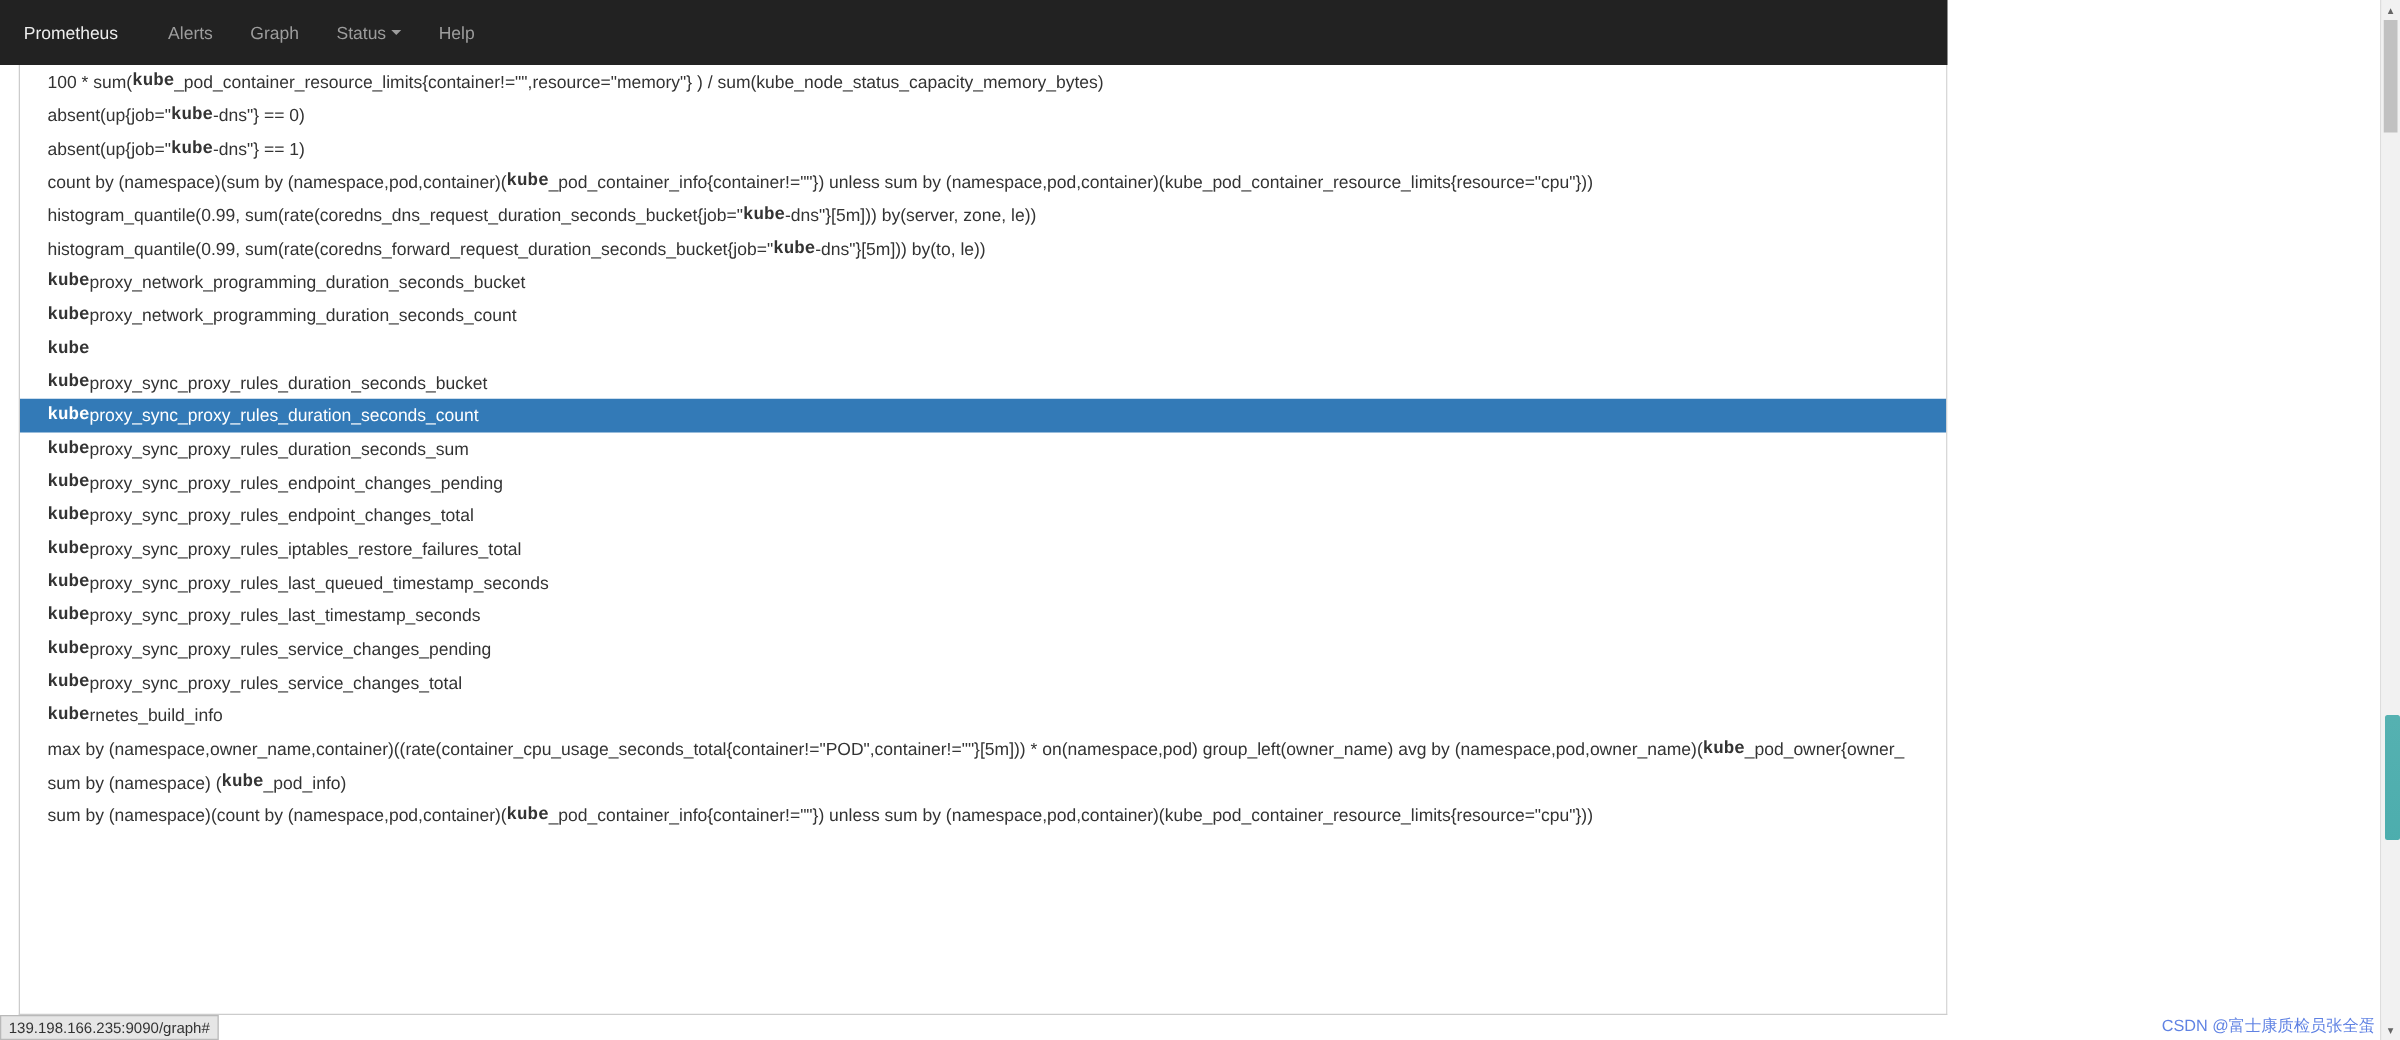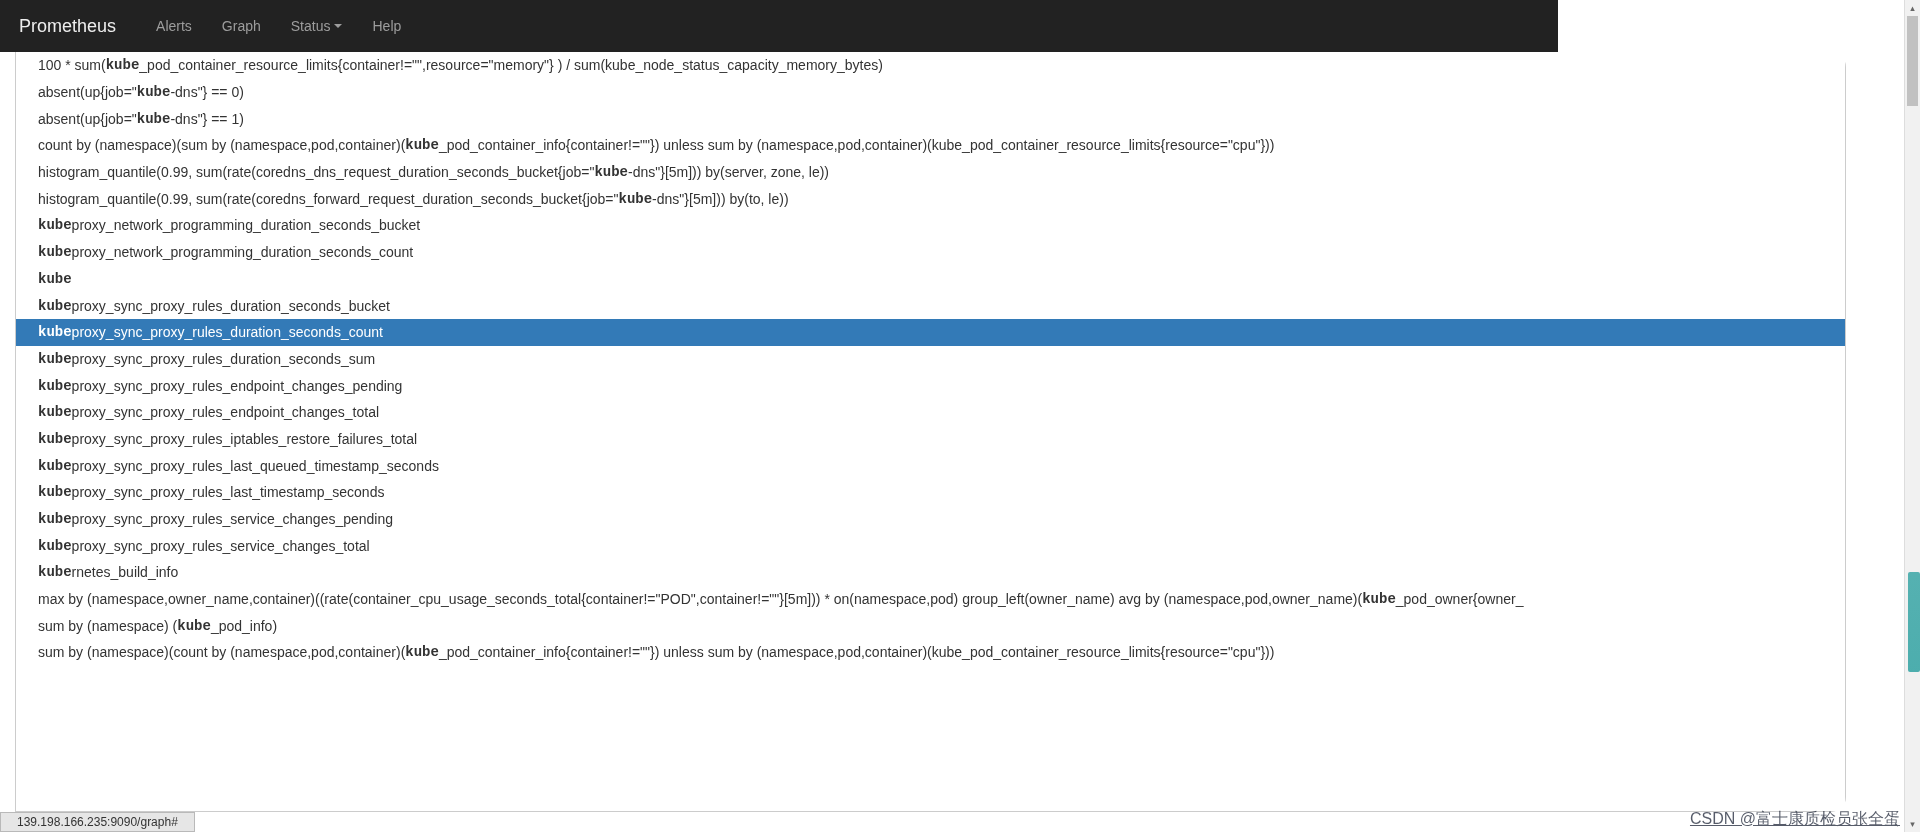--- a/index.html
+++ b/index.html
@@ -16,21 +16,21 @@
   .navbar {
     background: #222;
     height: 52px;
     display: flex;
     align-items: center;
     padding: 0 15px;
     width: 1558px;
   }
   .navbar .brand {
     color: #eee;
-    font-size: 18px;
+    font-size: 14px;
     padding: 0 15px 0 4px;
     margin-right: 10px;
   }
   .navbar .nav-item {
     color: #9d9d9d;
     padding: 15px 15px;
     font-size: 14px;
     cursor: pointer;
     display: flex;
     align-items: center;
@@ -38,25 +38,24 @@
   .caret {
     display: inline-block;
     width: 0; height: 0;
     margin-left: 4px;
     vertical-align: middle;
     border-top: 4px solid;
     border-right: 4px solid transparent;
     border-left: 4px solid transparent;
   }
   .content-wrap {
-    width: 1846px;
+    width: 1558px;
     height: calc(832px - 52px - 20px);
     overflow: hidden;
     position: relative;
-    border-radius: 15px;
   }
   .autocomplete-list {
     position: absolute;
     left: 15px;
     right: 0;
     top: 0;
     background: #fff;
     border: 1px solid #ccc;
     border-top: none;
     overflow-y: auto;
@@ -79,21 +78,21 @@
     color: #fff;
   }
   .ac-item strong { font-weight: 700; font-family: Liberation Mono, monospace; }
   .statusbar {
     position: absolute;
     left: 0;
     bottom: 0;
     height: 20px;
     background: #e6e6e6;
     border: 1px solid #b9b9b9;
-    padding: 0 16px;
+    padding: 0 6px;
     font-size: 12px;
     display: flex;
     align-items: center;
     color: #333;
     font-family: "Segoe UI", Arial, sans-serif;
   }
   .sidebar {
     position: absolute;
     right: 0;
     top: 0;
@@ -135,25 +134,24 @@
     background: linear-gradient(to bottom,#4aa,#3aa6a6);
     bottom: 160px;
     height: 100px;
     border-radius: 2px;
     opacity: 0.9;
   }
   .watermark {
     position: absolute;
     right: 20px;
     bottom: 2px;
-    color: #0f172a;
-    font-size: 16px;
+    color: #1d4ed8;
+    font-size: 13px;
     font-family: "Microsoft YaHei", sans-serif;
     opacity: 0.7;
-    text-decoration: underline;
   }
 </style>
 </head>
 <body>
 
 <div class="navbar">
   <div class="brand">Prometheus</div>
   <div id="nav-items" style="display: flex;">
       <div class="nav-item">Alerts</div>
       <div class="nav-item">Graph</div>

